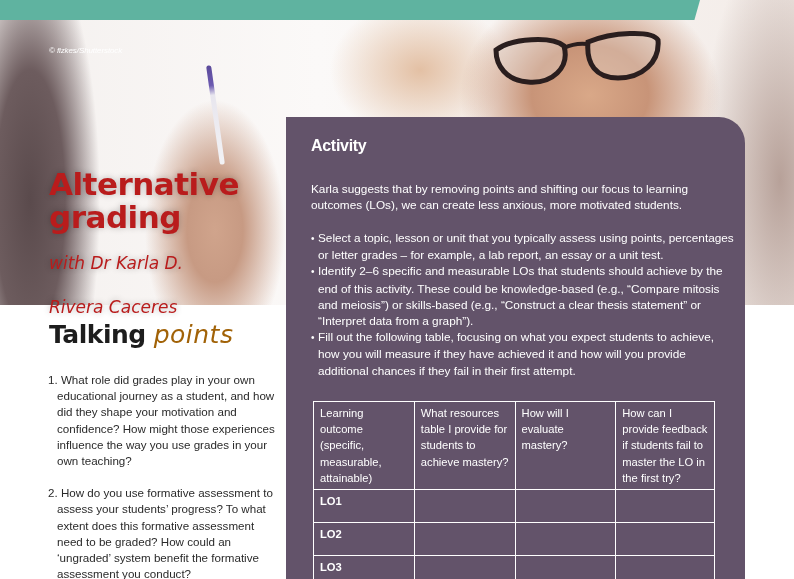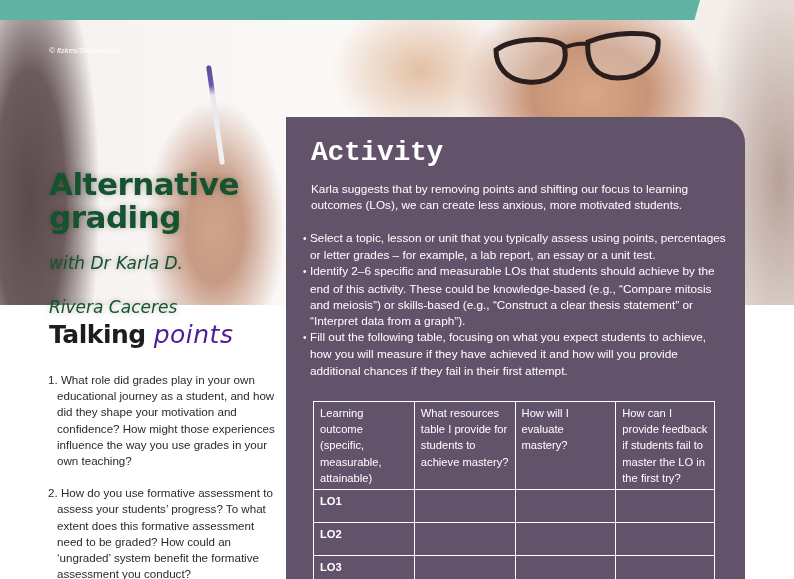--- a/index.html
+++ b/index.html
@@ -30,58 +30,58 @@
       position: absolute; left: 0; top: 0; width: 700px; height: 20px;
       background: #5fb3a0;
       clip-path: polygon(0 0, 100% 0, 99.2% 100%, 0 100%);
     }
 
     .credit {
       position: absolute; left: 49px; top: 46px; font-size: 8px; font-style: italic;
       color: #ffffff; font-family: "Liberation Sans", sans-serif; letter-spacing: -0.1px; text-align: center;
     }
 
-    .title-block { position: absolute; left: 49px; top: 168px; color: #14532d; }
+    .title-block { position: absolute; left: 49px; top: 168px; color: #b91c1c; }
     .title-main {
       font-family: "DejaVu Sans", sans-serif; font-weight: bold; font-size: 31px; line-height: 33px;
       letter-spacing: -0.5px; text-shadow: 0 0 6px rgba(0,0,0,0.25);
     }
     .title-sub {
       font-family: "DejaVu Sans", sans-serif; font-style: italic; font-size: 17px; line-height: 30px;
       margin-top: 14px; text-shadow: 0 0 6px rgba(0,0,0,0.3);
     }
 
     
     .talking-heading {
       position: absolute; left: 49px; top: 320px; font-size: 25px; color: #1d1d1d;
       font-family: "DejaVu Sans", sans-serif;
     }
     .talking-heading .bold { font-weight: bold; letter-spacing: -0.5px; }
-    .talking-heading .light { font-weight: normal; font-style: italic; color: #4c1d95; letter-spacing: 0.5px; }
+    .talking-heading .light { font-weight: normal; font-style: italic; color: #a16207; letter-spacing: 0.5px; }
 
     .talking-list {
       position: absolute; left: 48px; top: 372px; width: 232px; list-style: none;
       font-family: "Liberation Sans", sans-serif; font-size: 11.6px; line-height: 16.2px; color: #2a2a2a;
     }
     .talking-list li { padding-left: 9px; text-indent: -9px; margin-bottom: 16px; }
 
     
     .activity {
       position: absolute; left: 286px; top: 117px; width: 459px; height: 470px;
       background: #63536a; border-top-right-radius: 26px; color: #ffffff;
     }
     .activity-title {
-      position: absolute; left: 25px; top: 20px; font-family: Liberation Mono, monospace;
-      font-weight: bold; font-size: 28px; letter-spacing: -0.3px;
+      position: absolute; left: 25px; top: 20px; font-family: Liberation Sans, sans-serif;
+      font-weight: bold; font-size: 16px; letter-spacing: -0.3px;
     }
     .activity-intro {
       position: absolute; left: 25px; top: 64px; width: 420px; font-size: 11.8px; line-height: 16.4px;
     }
     .activity-bullets {
-      position: absolute; left: 17px; top: 113px; width: 425px; list-style: none;
+      position: absolute; left: 25px; top: 113px; width: 425px; list-style: none;
       font-size: 11.8px; line-height: 16.2px;
     }
     .activity-bullets li { padding-left: 7px; text-indent: -7px; }
     .activity-bullets li::before { content: "\2022"; display: inline-block; width: 7px; text-indent: 0; font-size: 10px; }
 
     .lo-table {
       position: absolute; left: 27px; top: 284px; width: 402px; border-collapse: collapse;
       font-size: 11.2px; line-height: 16.2px;
     }
     .lo-table th, .lo-table td {

